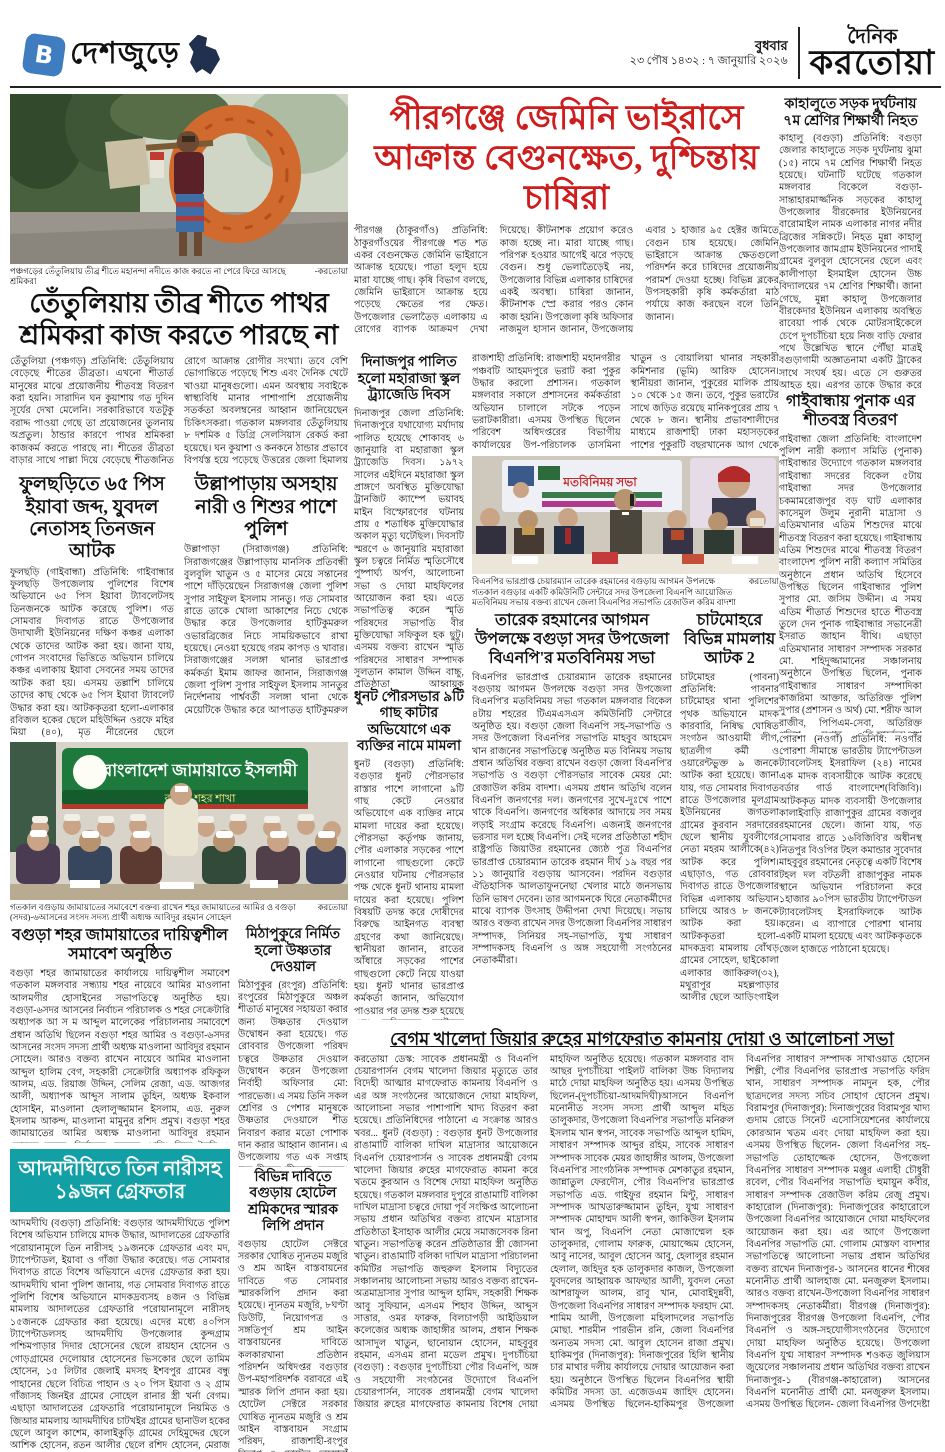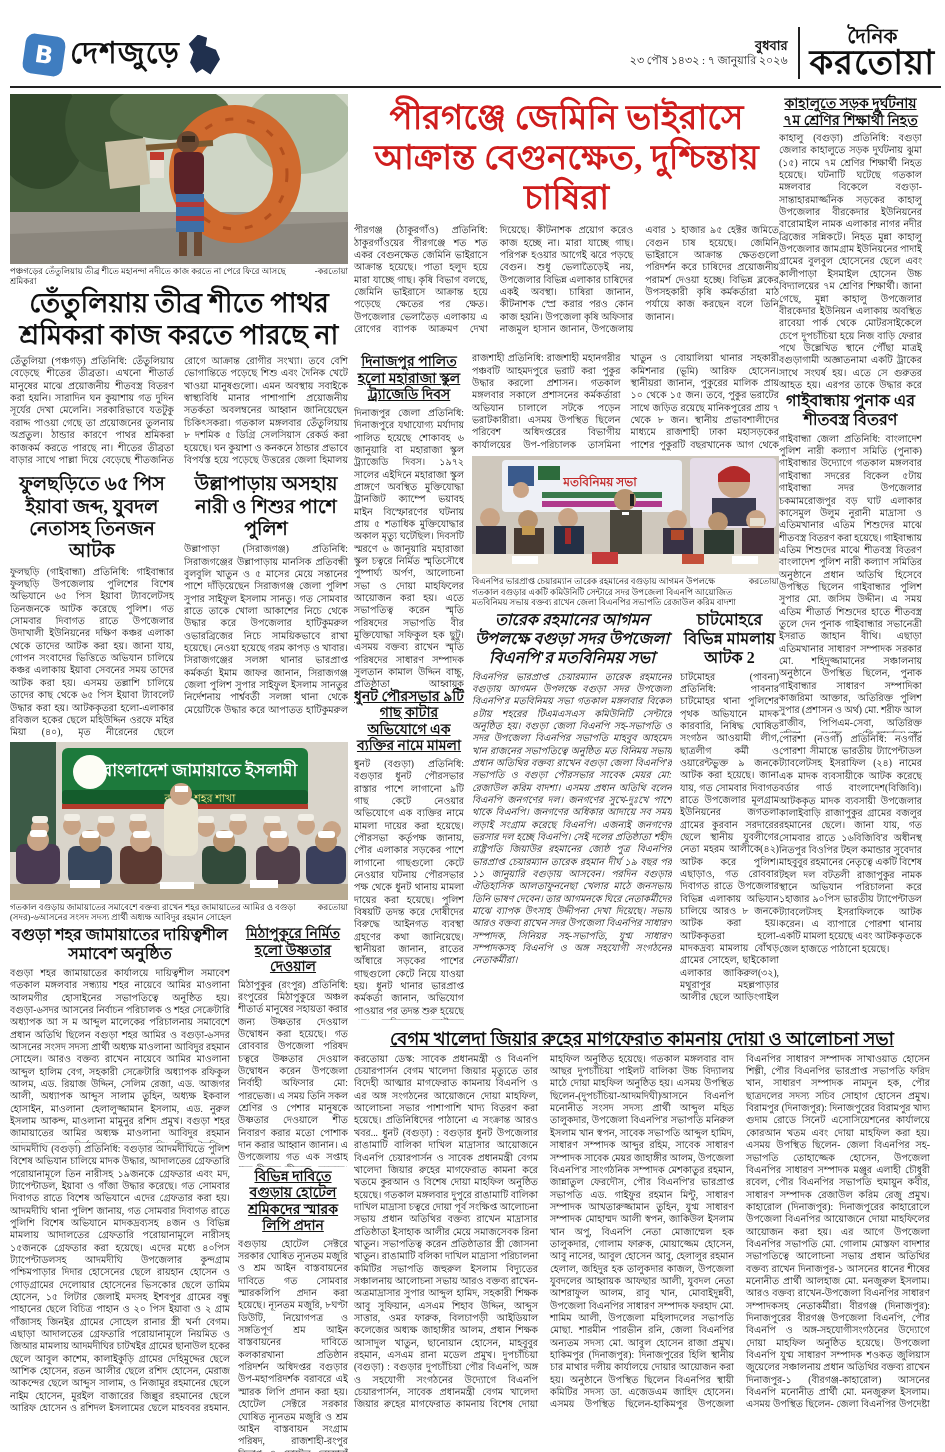--- a/index.html
+++ b/index.html
@@ -24,33 +24,33 @@
   .main{display:flex;gap:6px;}
   .zone-left{width:338px;flex:none;}
   .zone-rightarea{width:576px;flex:none;}
   .row1{display:flex;}
   .mid{width:425px;flex:none;}
   .rcol{width:143px;flex:none;}
   .band2{display:flex;gap:8px;}
   .dcol{width:110px;flex:none;}
   .ccol{width:307px;flex:none;}
   .trow{display:flex;gap:8px;}
-  .tq{width:200px;flex:none;font-style:italic;}
+  .tq{width:200px;flex:none;}
   .chat{width:99px;flex:none;}
   
   .hl{font-weight:bold;text-align:center;line-height:1.18;margin:2px 0 3px 0;}
   .bt{font-size:9.5px;line-height:1.3;text-align:justify;overflow:hidden;}
   .cols2{column-count:2;column-gap:10px;}
   .cols3{column-count:3;column-gap:12px;}
   .cap{font-size:8.5px;line-height:1.2;display:flex;justify-content:space-between;gap:6px;margin:2px 0 2px 0;}
   .hl-red{color:#cf1d1d;font-size:34px;margin:4px 0 6px 0;}
   .hl-xl{font-size:27px;}
   .hl-lg{font-size:19px;}
   .hl-md{font-size:16px;}
-  .hl-sm{font-size:14px;text-decoration:underline;}
+  .hl-sm{font-size:14px;}
   .hl-teal{background:#12a0a6;color:#fff;font-size:20px;padding:8px 4px;margin:6px 0 5px 0;}
   .photo{display:block;}
 </style>
 </head>
 <body>
 
 <div class="page">
 
   <div class="hdr">
     <div class="brand">
@@ -182,20 +182,21 @@
       </svg>
       <div class="cap">
         <span>গতকাল বগুড়ায় জামায়াতের সমাবেশে বক্তব্য রাখেন শহর জামায়াতের আমির ও বগুড়া (সদর)-৬আসনের সংসদ সদস্য প্রার্থী অধ্যক্ষ আবিদুর রহমান সোহেল</span>
         <span>করতোয়া</span>
       </div>
 
       <div style="display:flex;gap:8px;">
         <div style="width:220px;">
           <div class="hl hl-md">বগুড়া শহর জামায়াতের দায়িত্বশীল সমাবেশ অনুষ্ঠিত</div>
           <div class="bt" style="height:176px;">বগুড়া শহর জামায়াতের কার্যালয়ে দায়িত্বশীল সমাবেশ গতকাল মঙ্গলবার সন্ধ্যায় শহর নায়েবে আমির মাওলানা আলমগীর হোসাইনের সভাপতিত্বে অনুষ্ঠিত হয়। বগুড়া-৬সদর আসনের নির্বাচন পরিচালক ও শহর সেক্রেটারি অধ্যাপক আ স ম আব্দুল মালেকের পরিচালনায় সমাবেশে প্রধান অতিথি ছিলেন বগুড়া শহর আমির ও বগুড়া-৬সদর আসনের সংসদ সদস্য প্রার্থী অধ্যক্ষ মাওলানা আবিদুর রহমান সোহেল। আরও বক্তব্য রাখেন নায়েবে আমির মাওলানা আব্দুল হালিম বেগ, সহকারী সেক্রেটারি অধ্যাপক রফিকুল আলম, এড. রিয়াজ উদ্দিন, সেলিম রেজা, এড. আজগর আলী, অধ্যাপক আব্দুস সালাম তুহিন, অধ্যক্ষ ইকবাল হোসাইন, মাওলানা হেলালুজ্জামান ইসলাম, এড. নুরুল ইসলাম আকন্দ, মাওলানা মামুনুর রশিদ প্রমুখ। বগুড়া শহর জামায়াতের আমির অধ্যক্ষ মাওলানা আবিদুর রহমান সোহেল বলেন, নির্বাচনে লেভেল প্লেয়িং ফিল্ড তৈরি ও বর্তমানে নির্বাচনের পরিবেশ দেখে মনে হচ্ছে প্রশাসন একটি অনুগত। আপনারা দেশ জাতির স্বার্থে নিরপেক্ষ ভূমিকা পালন করে দেশবাসীকে একটি সুন্দর নির্বাচন উপহার দিন। এটাই দেশবাসীর প্রত্যাশা। একই সাথে তিনি আইন-শৃঙ্খলা পরিস্থিতি আরও উন্নতি করতে আহ্বান জানান। তিনি আরও বলেন, জনগণের ভোটাধিকারের মাধ্যমে জামায়াতে ইসলামী ন্যায় ও ইনসাফ ভিত্তিক কল্যাণ মূলক রাষ্ট্র গঠন করতে চায়। এ লক্ষ্যে জামায়াত কাজ করে যাচ্ছে। দেশকে একটি কল্যাণ মূলক রাষ্ট্রে পরিণত করবো ইনশাআল্লাহ।</div>
+          <div class="hl hl-teal">আদমদীঘিতে তিন নারীসহ ১৯জন গ্রেফতার</div>
           <div class="bt" style="height:268px;">আদমদীঘি (বগুড়া) প্রতিনিধি: বগুড়ার আদমদীঘিতে পুলিশ বিশেষ অভিযান চালিয়ে মাদক উদ্ধার, আদালতের গ্রেফতারি পরোয়ানামূলে তিন নারীসহ ১৯জনকে গ্রেফতার এবং মদ, ট্যাপেন্টাডল, ইয়াবা ও গাঁজা উদ্ধার করেছে। গত সোমবার দিবাগত রাতে বিশেষ অভিযানে এদের গ্রেফতার করা হয়। আদমদীঘি থানা পুলিশ জানায়, গত সোমবার দিবাগত রাতে পুলিশি বিশেষ অভিযানে মাদকদ্রব্যসহ ৪জন ও বিভিন্ন মামলায় আদালতের গ্রেফতারি পরোয়ানামূলে নারীসহ ১৫জনকে গ্রেফতার করা হয়েছে। এদের মধ্যে ৪০পিস ট্যাপেন্টাডলসহ আদমদীঘি উপজেলার কুন্দগ্রাম পশ্চিমপাড়ার দিদার হোসেনের ছেলে রায়হান হোসেন ও গোড়গ্রামের দেলোয়ার হোসেনের ভিসকোর ছেলে তামিম হোসেন, ১৫ লিটার জেলাই মদসহ ইশবপুর গ্রামের বন্ধু পাহানের ছেলে বিচিত্র পাহান ও ২০ পিস ইয়াবা ও ২ গ্রাম গাঁজাসহ জিনইর গ্রামের সোহেল রানার স্ত্রী খর্না বেগম। এছাড়া আদালতের গ্রেফতারি পরোয়ানামূলে নিয়মিত ও জিআর মামলায় আদমদীঘির চাটখইর গ্রামের ছানাউল হকের ছেলে আবুল কাশেম, কালাইকুড়ি গ্রামের দেহিমুদ্দের ছেলে আশিক হোসেন, রতন আলীর ছেলে রশিদ হোসেন, মেরাজ আকন্দের ছেলে আব্দুস সালাম, ও নিজামুর রহমানের ছেলে নাইম হোসেন, মুরইল বাজারের জিল্লুর রহমানের ছেলে আরিফ হোসেন ও রশিদুল ইসলামের ছেলে মাহবুবুর রহমান, লক্ষ্মীপুর গ্রামের গোলাম মোস্তফার ছেলে সেতু হোসেন, উথরাইল গ্রামের আব্দুল জলিলের ছেলে জাহাঙ্গীর আলম, সান্তাহার চা-বাগান এলাকার হাবেল আলীর ছেলে লিটন হোসেন, ছোটআকিহর গ্রামের জয়নুল ইসলামের মেয়ে আনোয়ারা বেগম, তেঁতুলিয়া গ্রামের বকুল হোসেনের স্ত্রী টুপি বেগম, ছাতারবাড়িয়া গ্রামের তরিবর রহমানের ছেলে আজিজুল ইসলাম বলা, রহিম উদ্দিন ডিগ্রী কলেজ এলাকার রফিকুল ইসলামের ছেলে শাহিন ইসলাম ও কুসুম্বী গ্রামের আফতাব হোসেনের ছেলে আমিনুল ইসলাম। আদমদীঘি অফিসার ইনচার্জ আতাউর রহমান বিষয়টি নিশ্চিত করে জানান, গ্রেফতারকৃতদের গতকাল মঙ্গলবার দুপুরে আদালতে প্রেরণ করা হয়েছে।</div>
         </div>
         <div style="width:110px;">
           <div class="hl hl-sm">মিঠাপুকুরে নির্মিত হলো উষ্ণতার দেওয়াল</div>
           <div class="bt" style="height:188px;">মিঠাপুকুর (রংপুর) প্রতিনিধি: রংপুরের মিঠাপুকুরে অঞ্চল শীতার্ত মানুষের সহায়তা করার জন্য উষ্ণতার দেওয়াল উদ্বোধন করা হয়েছে। গত রোববার উপজেলা পরিষদ চত্বরে উষ্ণতার দেওয়াল উদ্বোধন করেন উপজেলা নির্বাহী অফিসার মো: পারভেজ। এ সময় তিনি সকল শ্রেণির ও পেশার মানুষকে উষ্ণতার দেওয়ালে শীত নিবারণ করার মতো পোশাক দান করার আহ্বান জানান। এ উপজেলায় গত এক সপ্তাহ ধরে শীতের তীব্রতা বেড়েছে। অঞ্চল শীতার্ত মানুষের চাহিদার তুলনায় কম্বল বরাদ্দ কম হওয়ায় গরিব শীতার্ত মানুষের সহায়তা করার জন্য উষ্ণতার দেওয়াল উদ্বোধন করা বিষয়টি নিশ্চিত করেন উপজেলা প্রকল্প বাস্তবায়ন কর্মকর্তা মনিরুজ্জামান সরকার। উদ্বোধন অনুষ্ঠানে সহকারী কমিশনার (ভূমি) আশিক জামানসহ সরকারি দপ্তরের কর্মকর্তারা উপস্থিত ছিলেন।</div>
           <div class="hl hl-sm">বিভিন্ন দাবিতে বগুড়ায় হোটেল শ্রমিকদের স্মারক লিপি প্রদান</div>
           <div class="bt" style="height:266px;">বগুড়ায় হোটেল সেক্টরে সরকার ঘোষিত ন্যূনতম মজুরি ও শ্রম আইন বাস্তবায়নের দাবিতে গত সোমবার স্মারকলিপি প্রদান করা হয়েছে। ন্যূনতম মজুরি, ৮ঘণ্টা ডিউটি, নিয়োগপত্র ও সঙ্গতিপূর্ণ শ্রম আইন বাস্তবায়নের দাবিতে কলকারখানা প্রতিষ্ঠান পরিদর্শন অধিদপ্তর বগুড়ার উপ-মহাপরিদর্শক বরাবরে এই স্মারক লিপি প্রদান করা হয়। হোটেল সেক্টরে সরকার ঘোষিত ন্যূনতম মজুরি ও শ্রম আইন বাস্তবায়ন সংগ্রাম পরিষদ, রাজশাহী-রংপুর বিভাগ ও হোটেল রেস্তোরাঁ শ্রমিক পরিষদ-এর যৌথ উদ্যোগে স্মারকলিপি প্রদান কালে অন্যান্যের মধ্যে উপস্থিত ছিলেন-সংগ্রামপরিষদের কেন্দ্রীয় নেতা জিয়াউ কারী খালেক, উত্তরাঞ্চল নেতা লোকমান ফারুক, মুহা. আব্দুল মোমিন মডল প্রমুখ। এছাড়াও স্মারক লিপি প্রদানের আগে বক্তব্য রাখেন মিলন মিয়া, আল আমিন, জিয়াউর রহমান জিয়া, আব্দুল কাদের প্রমুখ। এসময় তারা বলেন, অবিলম্বে হোটেল রেস্তোরাঁ সেক্টরে সরকার ঘোষিত ন্যূনতম মজুরি, ৮ঘণ্টা ডিউটি, নিয়োগপত্র ও সঙ্গতিপূর্ণ শ্রম আইন বাস্তবায়ন করা না হলে আগামী ১৪ জানুয়ারি সারাদেশে কর্মবিরতি কর্মসূচি পালনসহ ভবিষ্যতে আরও কঠোর কর্মসূচি গ্রহণ করা হবে। খবর বিজ্ঞপ্তির।</div>
         </div>
       </div>
     </div>

